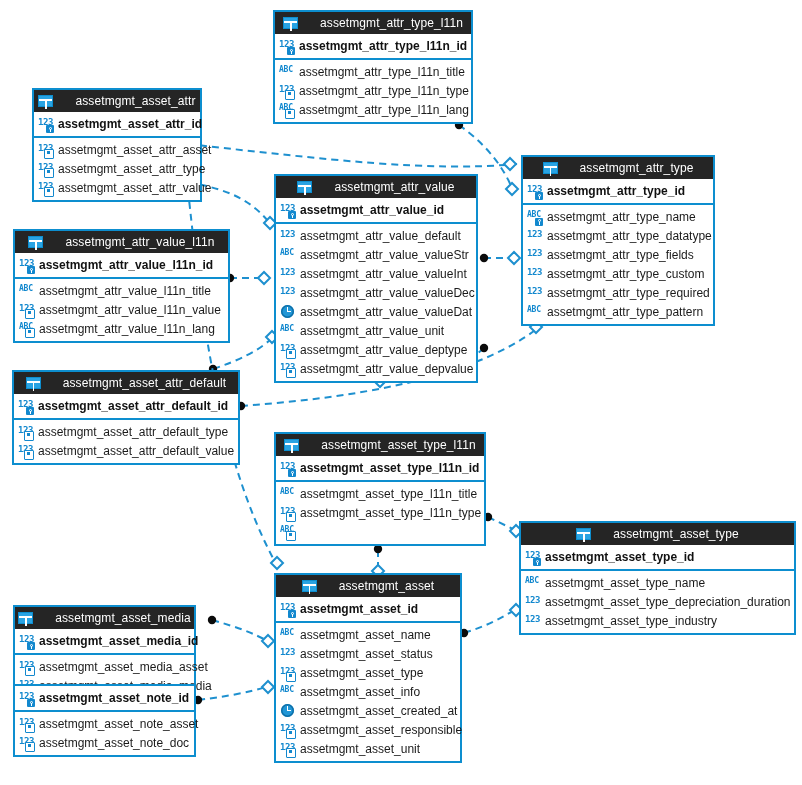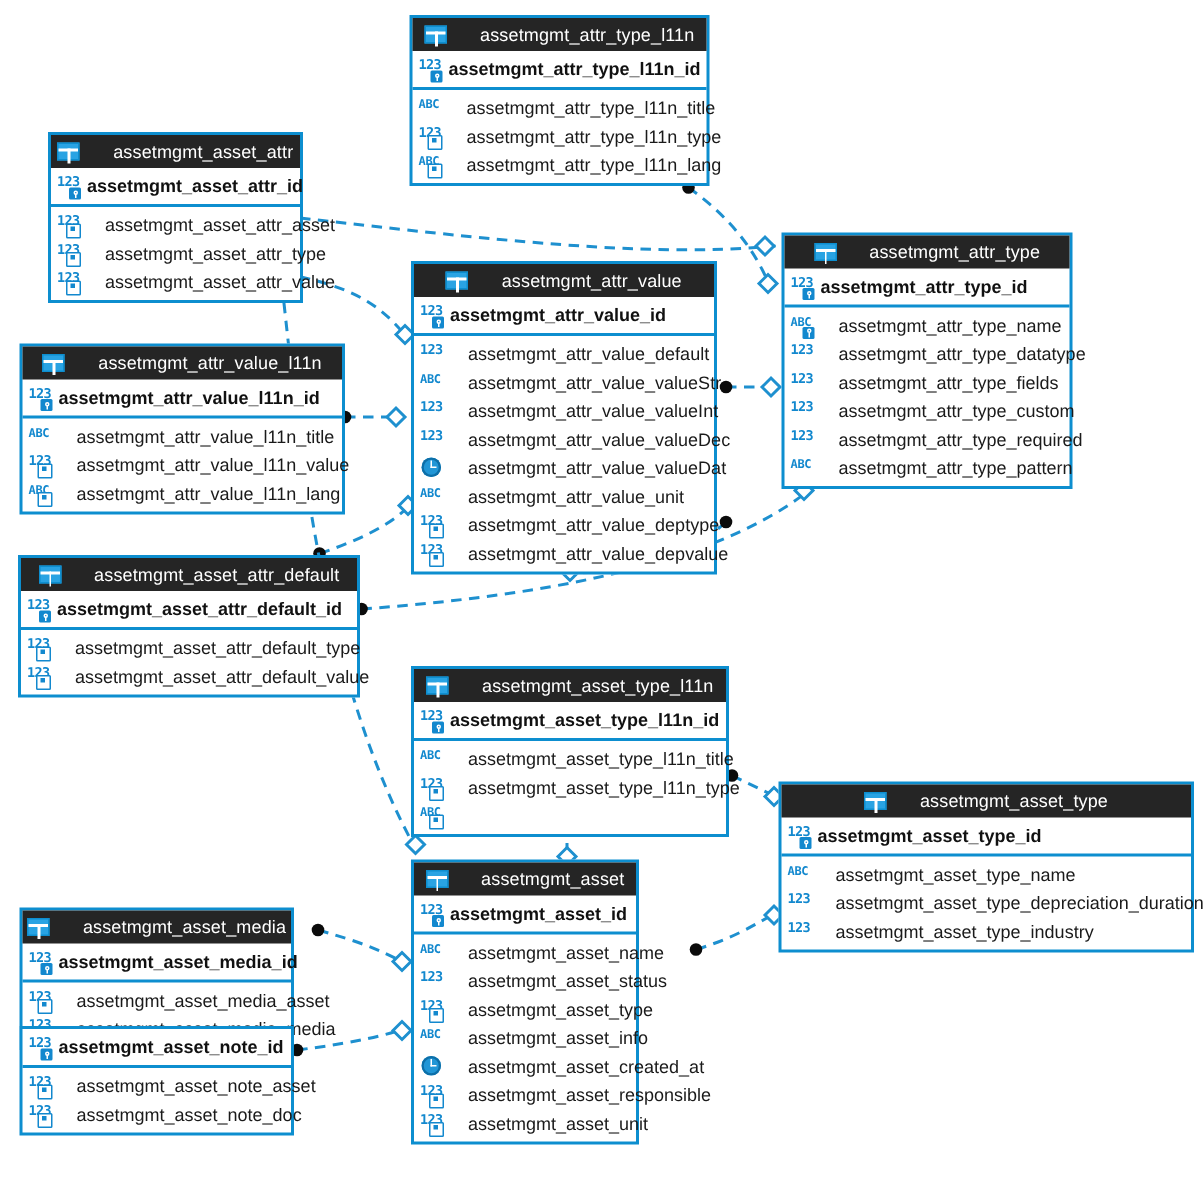--- a/index.html
+++ b/index.html
@@ -38,21 +38,21 @@
     box-sizing:border-box;
   }
   .ent-pk{
     border-bottom:2px solid #0d8ecf;
     display:flex;align-items:center;gap:4px;
     height:26px;padding:0 4px;box-sizing:border-box;
     font-size:12px;font-weight:bold;color:#111111;white-space:nowrap;
   }
   .ent-cols{padding:2px 0 3px 0;}
   .ent-col{
-    display:flex;align-items:center;gap:16px;
+    display:flex;align-items:center;gap:4px;
     height:19px;padding:0 4px;box-sizing:border-box;
     font-size:12px;color:#1a1a1a;white-space:nowrap;
   }
 
   
   .ic{
     width:16px;height:14px;flex:0 0 16px;
     position:relative;display:inline-block;
   }
   .ic .lbl{
@@ -437,21 +437,21 @@
           </div>
           <div class="ent-col">
             <span class="ic">
               <span class="lbl">123</span>
               <span class="badge idx"></span>
             </span>
             <span>assetmgmt_asset_attr_default_value</span>
           </div>
         </div>
       </div>
-      <div class="entity" style="left: 274px; top: 444px; width: 212px;">
+      <div class="entity" style="left: 274px; top: 432px; width: 212px;">
         <div class="ent-header">
           <span class="tbl-ico"></span>
           <span>assetmgmt_asset_type_l11n</span>
         </div>
         <div class="ent-pk">
           <span class="ic">
             <span class="lbl">123</span>
             <span class="badge"></span>
           </span>
           <span>assetmgmt_asset_type_l11n_id</span>
@@ -533,21 +533,21 @@
           </div>
           <div class="ent-col">
             <span class="ic">
               <span class="lbl">123</span>
               <span class="badge idx"></span>
             </span>
             <span>assetmgmt_asset_media_media</span>
           </div>
         </div>
       </div>
-      <div class="entity" style="left: 274px; top: 573px; width: 152px;">
+      <div class="entity" style="left: 274px; top: 573px; width: 188px;">
         <div class="ent-header">
           <span class="tbl-ico"></span>
           <span>assetmgmt_asset</span>
         </div>
         <div class="ent-pk">
           <span class="ic">
             <span class="lbl">123</span>
             <span class="badge"></span>
           </span>
           <span>assetmgmt_asset_id</span>

